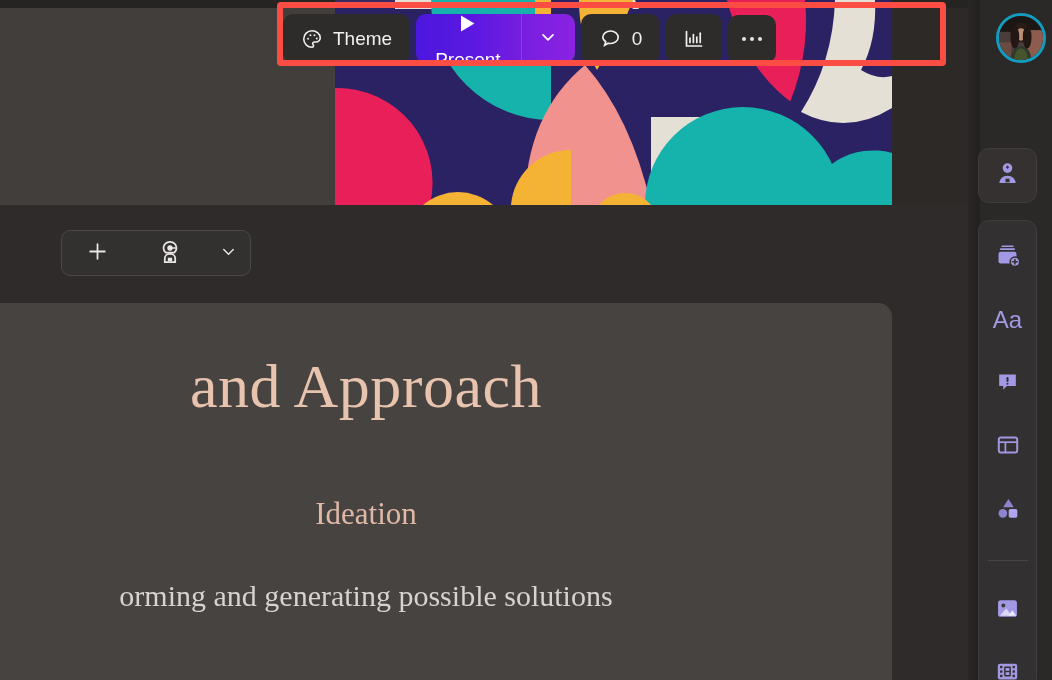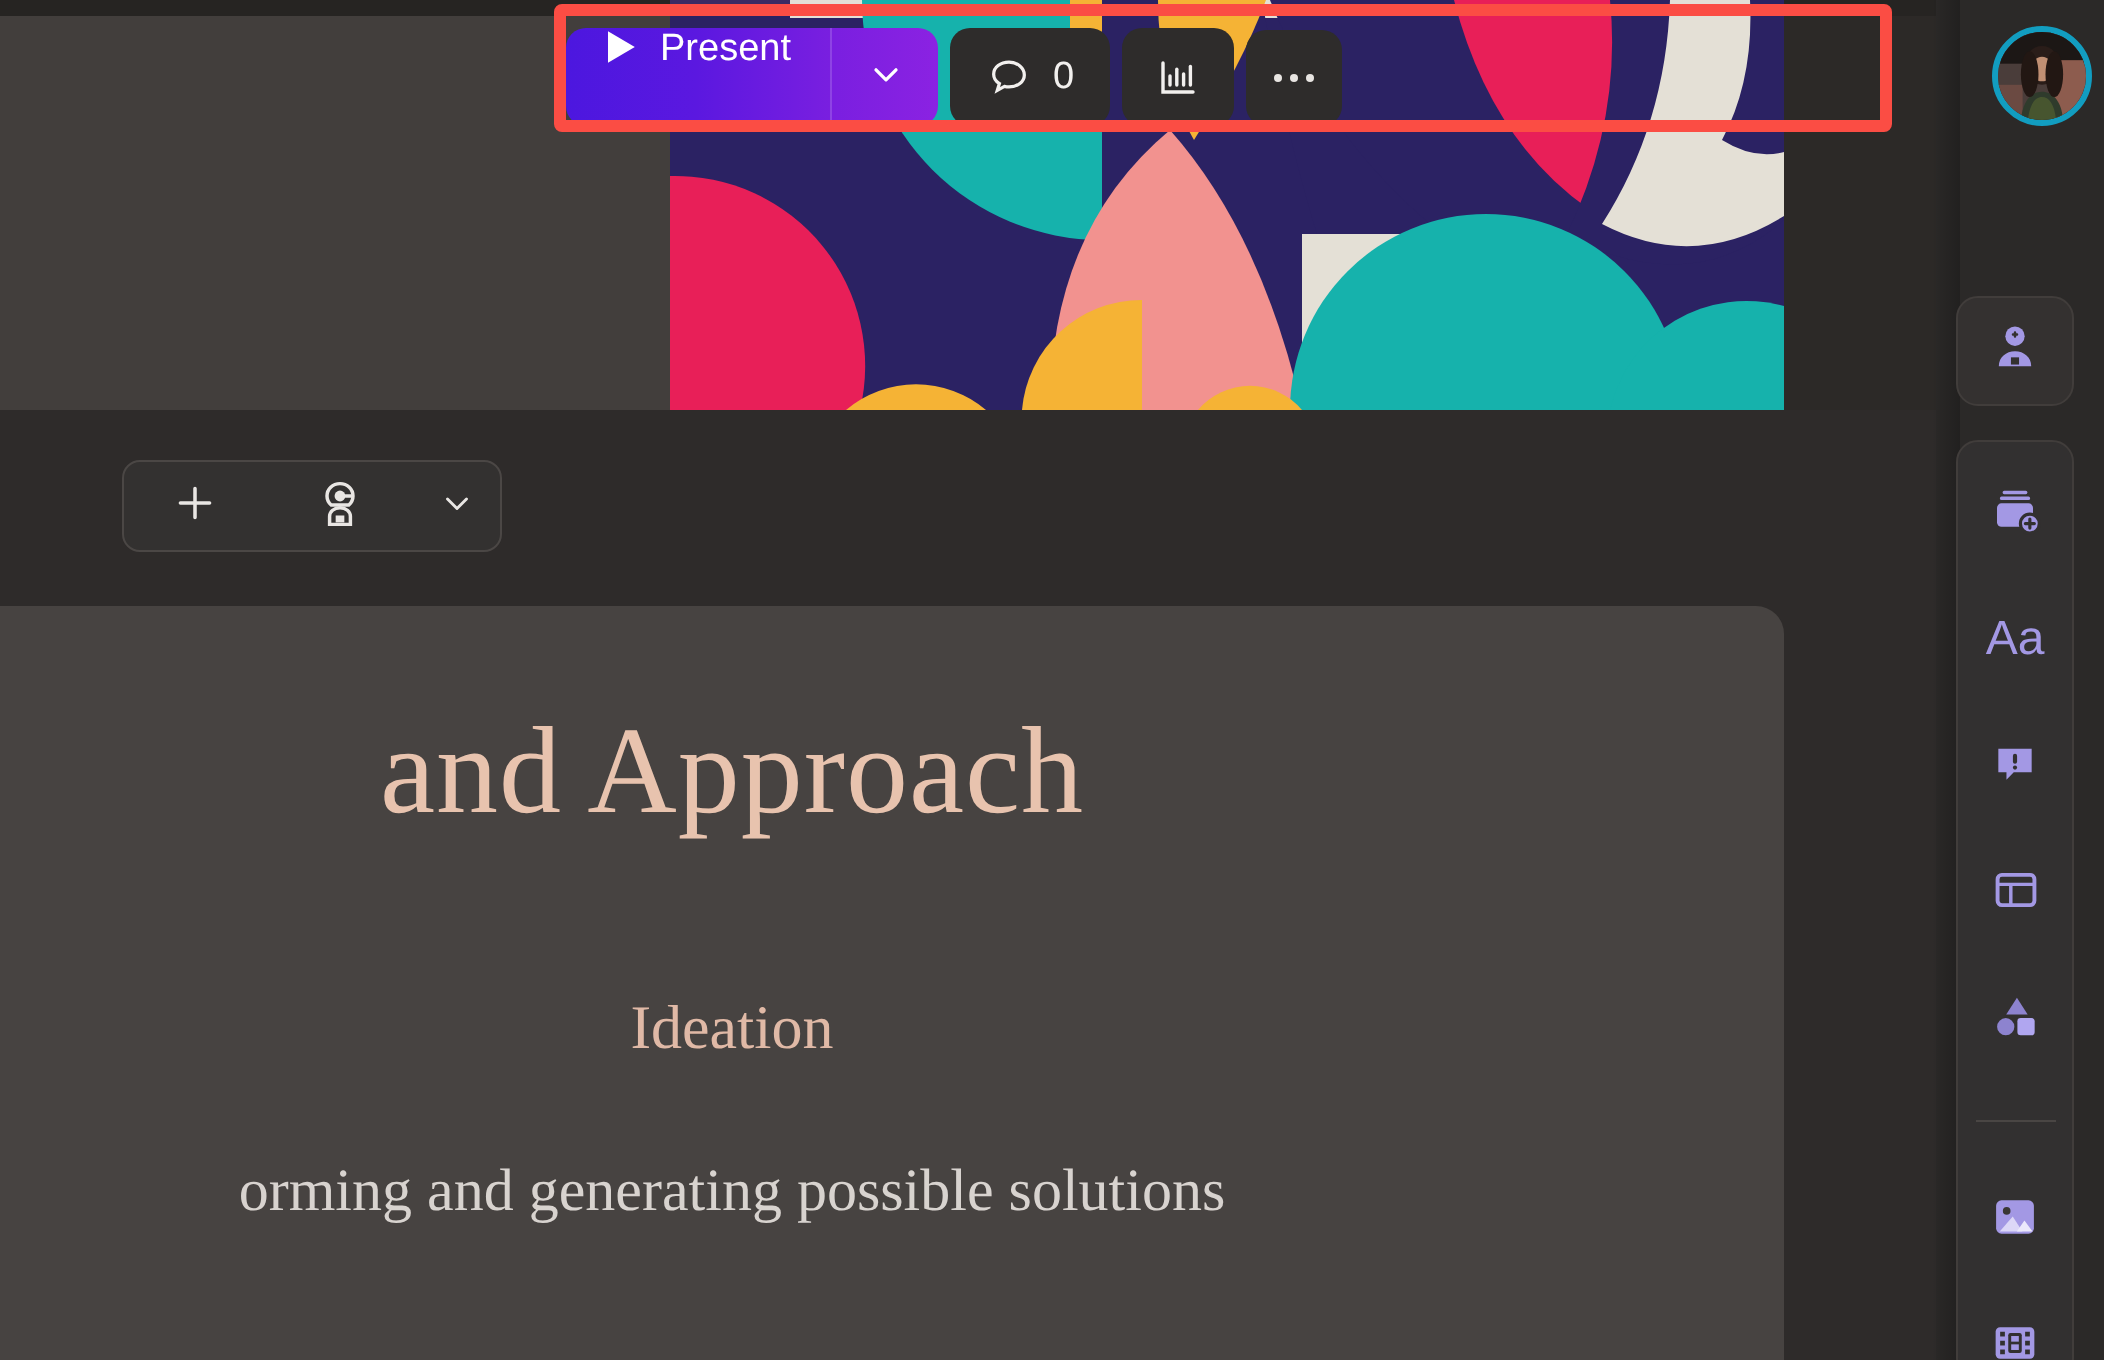--- a/index.html
+++ b/index.html
@@ -46,23 +46,23 @@
     white-space:nowrap;
   }
   .tb-btn svg{ display:block; }
   .present-group{
     display:flex; align-items:stretch; height:49px;
     border-radius:10px; overflow:hidden;
     background:linear-gradient(90deg,#4c17df 0%,#5b18e0 35%,#7a1fe0 72%,#8b22e2 100%);
     cursor:pointer;
   }
   .present-main{
-    display:flex; gap:11px;
+    display:flex; align-items:center; gap:11px;
     padding:0 20px 0 19px; color:#fff; font-size:19px;
-    background:transparent; border:none; cursor:pointer;
+    background:transparent; border:none; cursor:pointer;flex-direction:column;
   }
   .present-caret{
     display:flex; align-items:center; justify-content:center;
     width:54px; border:none; background:transparent;
     border-left:1px solid rgba(255,255,255,.16); cursor:pointer;
   }
   .count-label{ font-size:19px; color:#f2f0ee; }
   .icon-only{ padding:0 16px; }
   .dots-btn{
     width:48px; height:48px; border-radius:10px; background:#2e2c2b;
@@ -189,20 +189,32 @@
       <path d="M540 0 q2 40 -14 70 q16 10 31 6 L557 0 z" fill="#2b2263"></path>
       <path d="M310 205 a98 98 0 0 1 196 0 z" fill="#16b2ac"></path>
       <path d="M470 205 a70 70 0 0 1 87 -52 L557 205 z" fill="#16b2ac"></path>
       <path d="M264 205 a34 34 0 0 1 52 0 z" fill="#f5b335"></path>
       <path d="M88 205 a54 54 0 0 1 70 0 z" fill="#f5b335"></path>
     </svg>
   </div>
 
   <div class="toolbar">
 
+    <button class="tb-btn">
+      <span>
+        <svg width="22" height="22" viewBox="0 0 24 24" fill="none" stroke="#f2f0ee" stroke-width="1.7">
+          <path d="M12 3a9 9 0 1 0 0 18c1 0 1.7-.8 1.7-1.7 0-.5-.2-.9-.5-1.2-.3-.3-.5-.7-.5-1.1 0-.9.8-1.7 1.7-1.7h2A4.6 4.6 0 0 0 21 10.6C21 6.4 16.9 3 12 3z"></path>
+          <circle cx="7.7" cy="11.7" r="1.05" fill="#f2f0ee" stroke="none"></circle>
+          <circle cx="10.3" cy="7.9" r="1.05" fill="#f2f0ee" stroke="none"></circle>
+          <circle cx="14.7" cy="7.9" r="1.05" fill="#f2f0ee" stroke="none"></circle>
+          <circle cx="17.2" cy="11.4" r="1.05" fill="#f2f0ee" stroke="none"></circle>
+        </svg>
+      </span>
+      <span>Theme</span>
+    </button>
 
 
     <div class="present-group">
       <button class="present-main">
         <span>
           <svg width="17" height="19" viewBox="0 0 17 19">
               <path d="M2 1.6 15.4 9.5 2 17.4z" fill="#ffffff"></path>
             </svg>
         </span>
         <span>Present</span>

